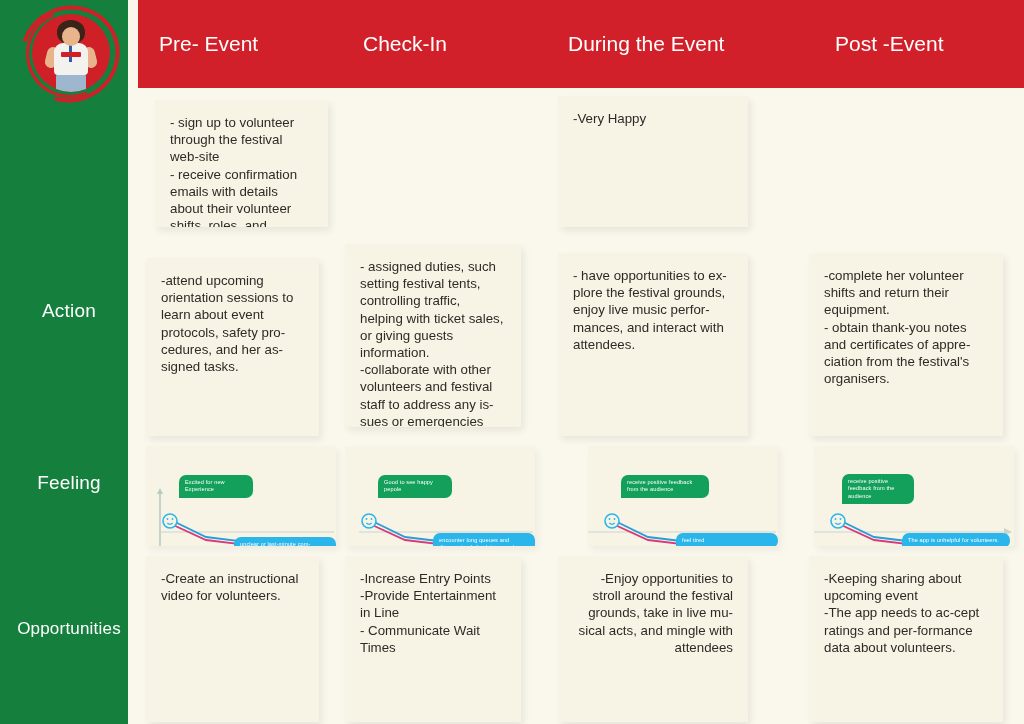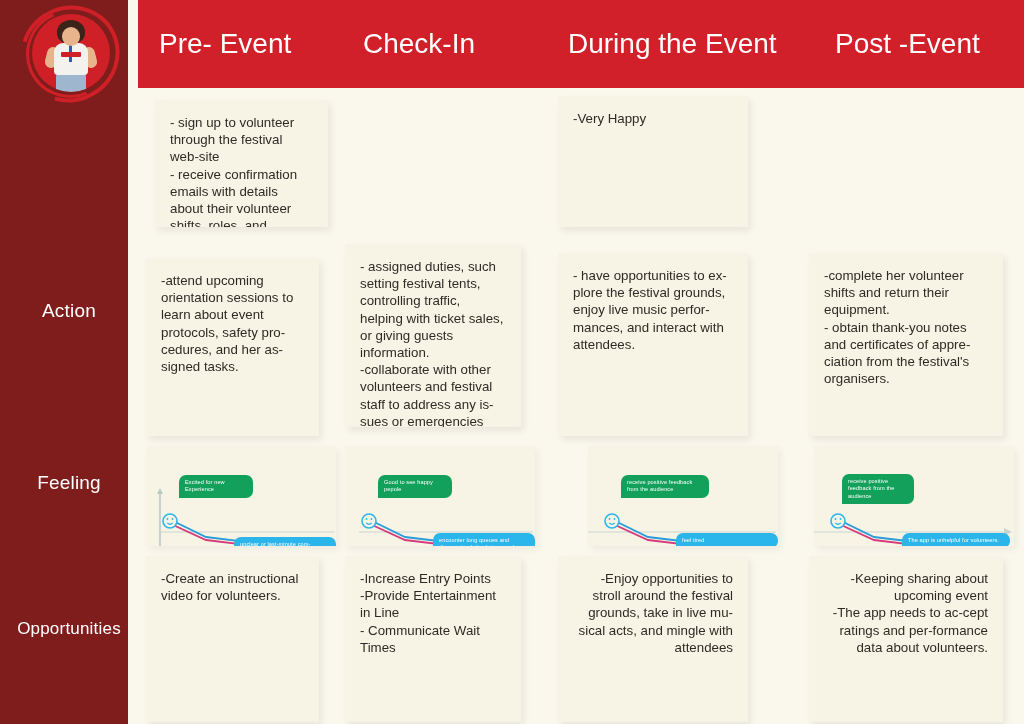--- a/index.html
+++ b/index.html
@@ -8,21 +8,21 @@
     font-family: "Liberation Sans", sans-serif;
     background: #faf7ec;
     overflow: hidden;
   }
   #root { position: relative; width: 1024px; height: 724px; background: #faf7ec; }
 
   
   .rail {
     position: absolute; left: 0; top: 0;
     width: 128px; height: 724px;
-    background: #7f1d1d;
+    background: #15803d;
     padding-left: 44px;
   }
   .rail-logo {
     position: absolute; left: 14px; top: 4px;
     width: 112px; height: 100px;
   }
   .ring-outer {
     position: absolute; left: 6px; top: 2px;
     width: 100px; height: 96px;
     border: 4px solid #cf2027;
@@ -92,21 +92,21 @@
 
   
   .header {
     position: absolute; left: 138px; top: 0;
     width: 886px; height: 88px;
     background: #d2202a;
   }
   .header-cell {
     position: absolute; top: 0; height: 88px;
     display: flex; align-items: center;
-    color: #ffffff; font-size: 28px; font-weight: 400;
+    color: #ffffff; font-size: 21px; font-weight: 400;
   }
 
   
   .card {
     position: absolute;
     background: #f7f4e6;
     box-shadow: 3px 4px 7px rgba(0,0,0,.07);
     padding: 14px 15px 10px 15px;
     color: #2e2b26;
     font-size: 13.3px;
@@ -263,16 +263,16 @@
       <div class="bubble pos" style="left:28px; top:11px; width:72px;">receive positive feedback from the audience</div>
       <div class="bubble neg" style="left:88px; top:70px; width:108px;">The app is unhelpful for volunteers.</div>
     </div>
   </div>
 
   <div class="card" style="left:146px; top:556px; width:173px; height:166px;">-Create an instructional video for volunteers.</div>
   <div class="card" style="left:345px; top:556px; width:176px; height:166px;">-Increase Entry Points
 -Provide Entertainment in Line
 - Communicate Wait Times</div>
   <div class="card" style="left:558px; top:556px; width:190px; height:166px;text-align:right;">-Enjoy opportunities to stroll around the festival grounds, take in live mu-sical acts, and mingle with attendees</div>
-  <div class="card" style="left:809px; top:556px; width:194px; height:166px;text-align:right;">-Keeping sharing about upcoming event
+  <div class="card" style="left:809px; top:556px; width:194px; height:166px;">-Keeping sharing about upcoming event
 -The app needs to ac-cept ratings and per-formance data about volunteers.</div>
 
 </div>
 
 </body></html>

